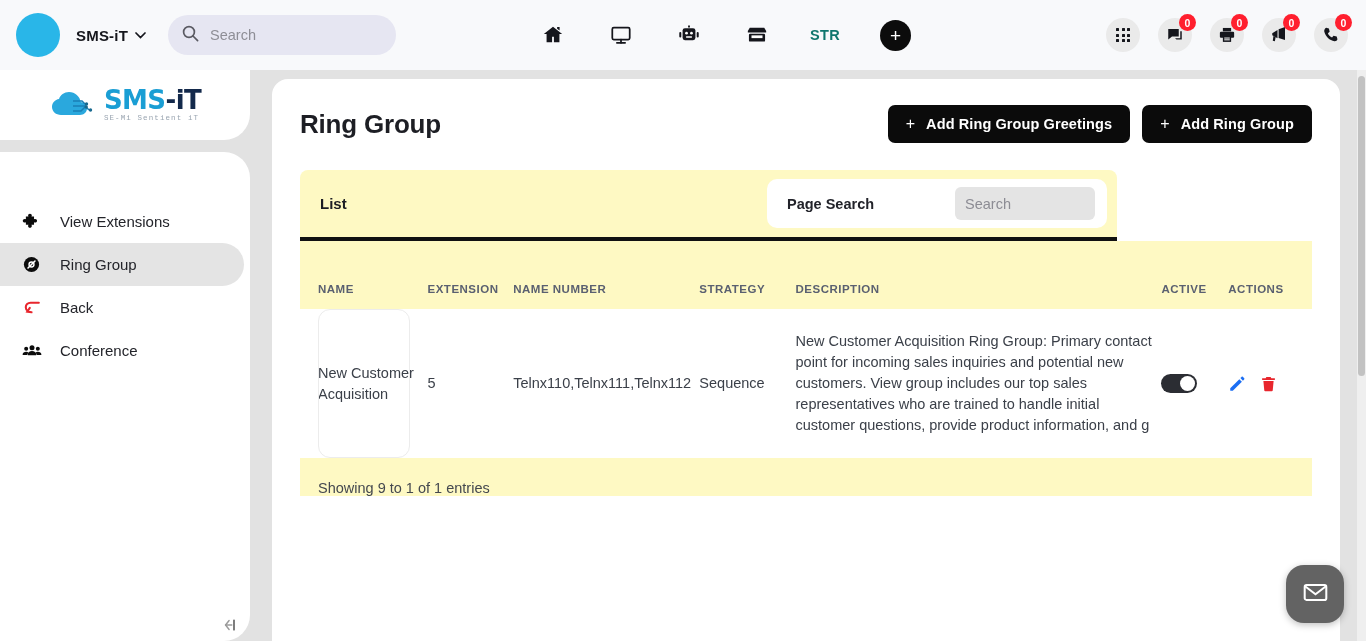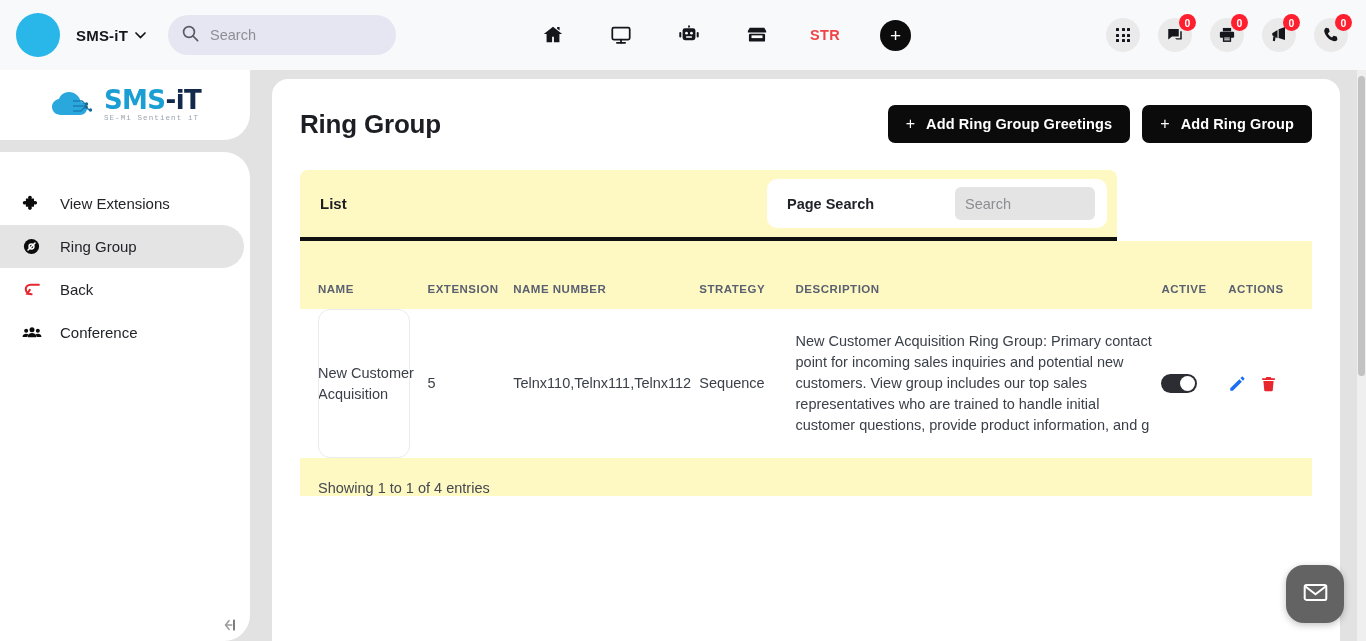--- a/index.html
+++ b/index.html
@@ -44,21 +44,21 @@
 
   .nav-icons {
     position: absolute; left: 540px; top: 0; height: 70px;
     display: flex; align-items: center; gap: 42px;
   }
   .nav-ico {
     width: 26px; height: 26px; display: flex;
     align-items: center; justify-content: center;
     color: #15161c; cursor: pointer;
   }
-  .nav-str { font-size: 14.5px; font-weight: bold; color: #ef4444; letter-spacing: .4px; }
+  .nav-str { font-size: 14.5px; font-weight: bold; color: #0f766e; letter-spacing: .4px; }
   .plus-btn {
     width: 31px; height: 31px; border-radius: 50%;
     background: #0c0c0c; color: #fff;
     display: flex; align-items: center; justify-content: center;
     font-size: 19px; line-height: 1; font-weight: 300; cursor: pointer;
   }
 
   .right-icons {
     position: absolute; right: 18px; top: 0; height: 70px;
     display: flex; align-items: center; gap: 18px;
@@ -97,21 +97,21 @@
   .logo-main .c1 { color: #1a9ed4; }
   .logo-main .c2 { color: #13294b; }
   .logo-sub {
     font-family: "Liberation Mono", monospace;
     font-size: 7.5px; color: #9aa5b1; letter-spacing: 1.1px;
     margin-top: 2px; text-align: left;
   }
   .menu-card {
     margin-top: 12px; width: 250px; height: 489px;
     background: #fff; border-radius: 0 26px 26px 0;
-    padding-top: 30px; position: relative;
+    padding-top: 48px; position: relative;
   }
   .menu-item {
     display: flex; align-items: center; height: 43px;
     padding-left: 22px; cursor: pointer; color: #23242a;
     font-size: 15px;
   }
   .menu-item.active { background: #e4e4e4; border-radius: 0 22px 22px 0; width: 244px; }
   .menu-ico {
     width: 26px; flex: none; display: flex; align-items: center;
     color: #0c0c0c;
@@ -494,21 +494,21 @@
                     <path d="M4.8 7.6h14.4l-1.2 13.1c-.1 1-.9 1.7-1.9 1.7H7.9c-1 0-1.8-.7-1.9-1.7L4.8 7.6z"></path>
                   </svg>
               </span>
             </span>
           </td>
         </tr>
       </tbody>
     </table>
 
     <div class="footer-row">
-      <div class="entries">Showing 1 to 1 of 4 entries</div>
+      <div class="entries">Showing 9 to 1 of 1 entries</div>
     </div>
   </div>
 </div>
 
 <div class="fab">
   <span>
     <svg width="27" height="27" viewBox="0 0 24 24" fill="none" stroke="#fff" stroke-width="1.8">
         <rect x="2.4" y="5.4" width="19.2" height="13.2" rx="1.6"></rect>
         <path d="M3 6.6l9 7 9-7" stroke-linecap="round"></path>
       </svg>

